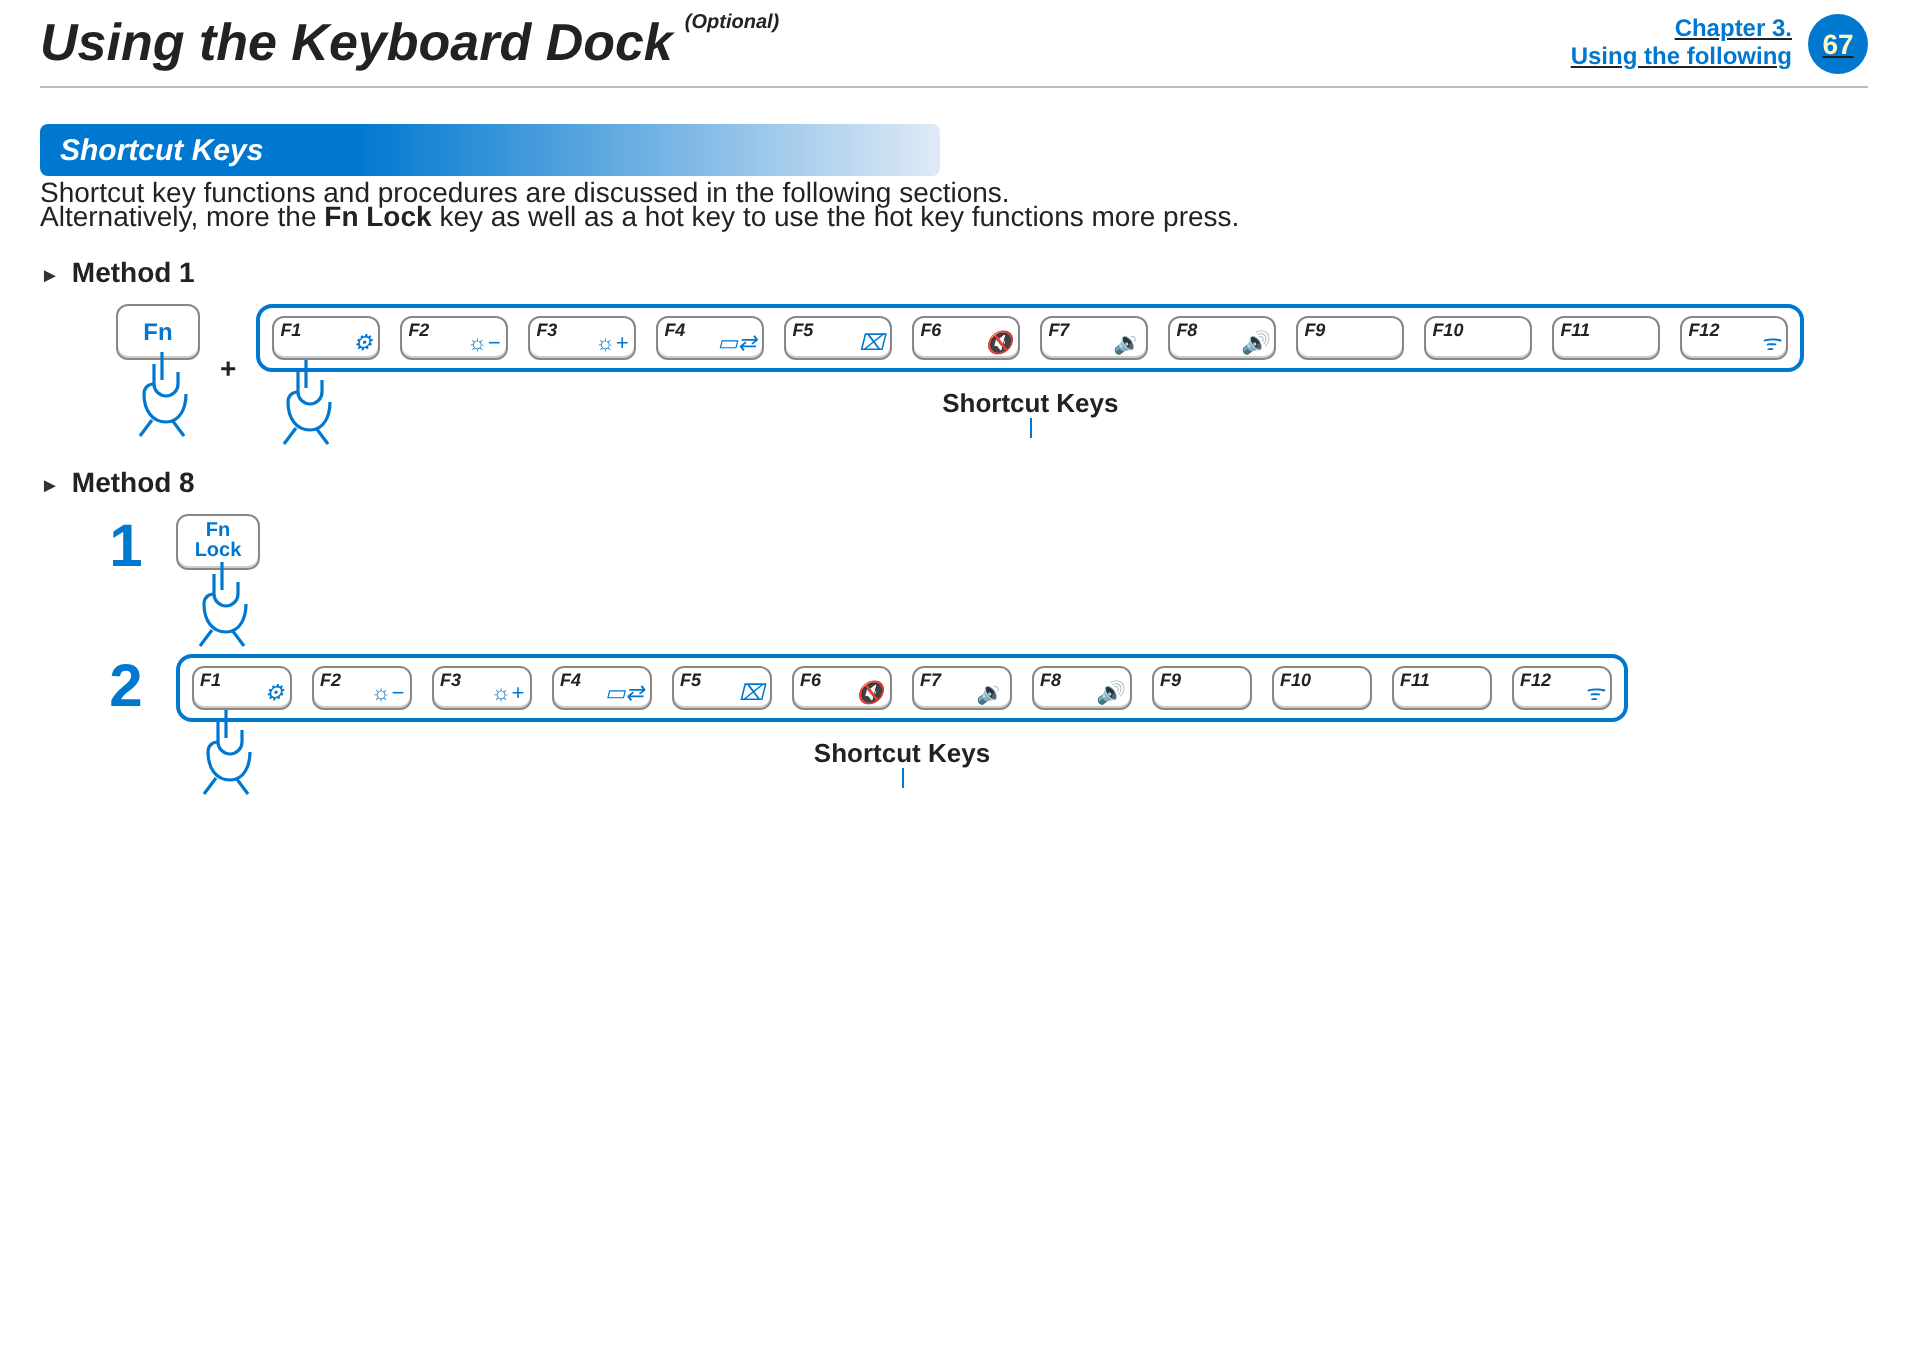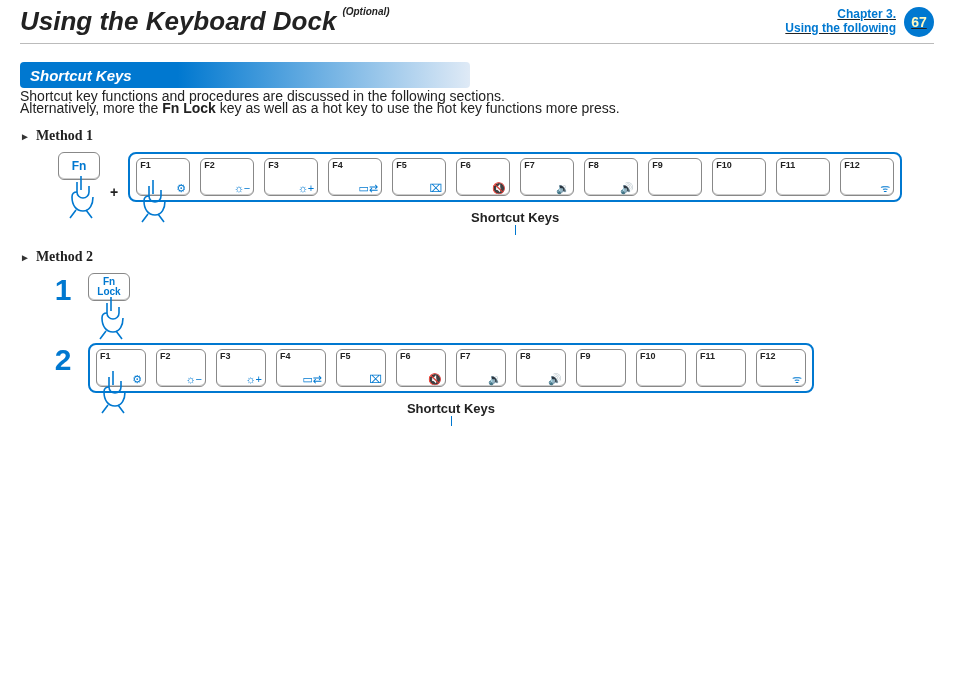--- a/index.html
+++ b/index.html
@@ -13,32 +13,32 @@
   .opt { font-size:10px; font-weight:700; font-style:italic; }
   .hdr-right { display:flex; align-items:center; gap:8px;text-decoration:underline; }
   .chapter { color:var(--blue); font-size:12px; font-weight:700; text-align:right; line-height:1.1; }
   .pagecircle { width:30px; height:30px; border-radius:50%; background:var(--blue); color:#fef9c3; display:flex; align-items:center; justify-content:center; font-weight:700; font-size:14px; }
   .rule { border:none; border-top:1px solid #bbb; margin:4px 0 18px 0; }
 
   
   .pill { width:440px; height:26px; border-radius:4px; background:linear-gradient(to right, var(--blue) 0%, var(--blue) 35%, #dfeaf6 100%); color:#fff; font-style:italic; font-weight:700; font-size:15px; display:flex; align-items:center; padding-left:10px; }
 
   .para { font-size:14px; margin:0 0; }
-  .sub { font-size:14px; font-weight:700; margin:12px 0 8px 0;font-family:Liberation Serif, serif; }
+  .sub { font-size:14px; font-weight:700; margin:12px 0 8px 0; }
   .tri::before { content:"\25BA"; font-size:10px; margin-right:6px; color:#333; }
 
   
   .row { display:flex; align-items:flex-start; gap:10px; margin-left:38px; }
   .fn-block { position:relative; }
   .key { border:1px solid #888; border-radius:6px; background:#fff; box-shadow:inset 0 -1px 0 #ccc; display:flex; flex-direction:column; align-items:flex-start; justify-content:flex-start; padding:2px 4px; box-sizing:border-box; }
   .key-big { width:42px; height:28px; align-items:center; justify-content:center; color:var(--blue); font-weight:700; font-size:12px; text-align:center; line-height:1; }
   .plus { font-size:14px; font-weight:700; align-self:center; margin-top:6px; }
   .fkeys-wrap { position:relative; }
   .fkeys-outline { border:2px solid var(--blue); border-radius:8px; padding:4px 6px; display:flex; gap:10px; }
-  .fkey { width:54px; height:38px; position:relative; }
+  .fkey { width:54px; height:22px; position:relative;font-style:italic; }
   .fkey .lbl { position:absolute; top:1px; left:3px; font-size:9px; font-weight:700; }
   .fkey .ico { position:absolute; right:3px; bottom:1px; color:var(--blue); font-size:11px; line-height:1; }
 
   .hand { color:var(--blue); display:block; }
   .hand-under { position:absolute; top:22px; left:6px; }
 
   .caption { text-align:center; font-size:13px; font-weight:700; margin-top:8px; }
 
   .stepnum { color:var(--blue); font-size:30px; font-weight:800; width:30px; text-align:center; }
   .m2-row { display:flex; align-items:flex-start; gap:10px; margin-left:28px; margin-top:4px; }
@@ -145,21 +145,21 @@
         <path d="M17 2 v14"></path>
           <path d="M13 8 v10 a6 6 0 0 0 12 0 v-6"></path>
           <path d="M13 18 c-3 0-5 2-5 5 0 8 4 14 11 14 7 0 10-7 10-14"></path>
           <path d="M6 44 l6-8 M28 44 l-6-8"></path>
       </svg>
       <div class="connector"></div>
       <div class="caption">Shortcut Keys</div>
     </div>
   </div>
 
-  <div class="sub tri" style="margin-top:24px">Method 2</div>
+  <div class="sub tri" style="margin-top:24px">Method 8</div>
 
   <div class="m2-row">
     <div class="stepnum">1</div>
     <div class="fn-block">
       <div class="key key-big" style="font-size:10px">Fn Lock</div>
       <svg class="hand hand-under" width="34" height="46" viewBox="0 0 34 46" fill="none" stroke="#0078d0" stroke-width="1.6">
         <path d="M17 2 v14"></path>
           <path d="M13 8 v10 a6 6 0 0 0 12 0 v-6"></path>
           <path d="M13 18 c-3 0-5 2-5 5 0 8 4 14 11 14 7 0 10-7 10-14"></path>
           <path d="M6 44 l6-8 M28 44 l-6-8"></path>

